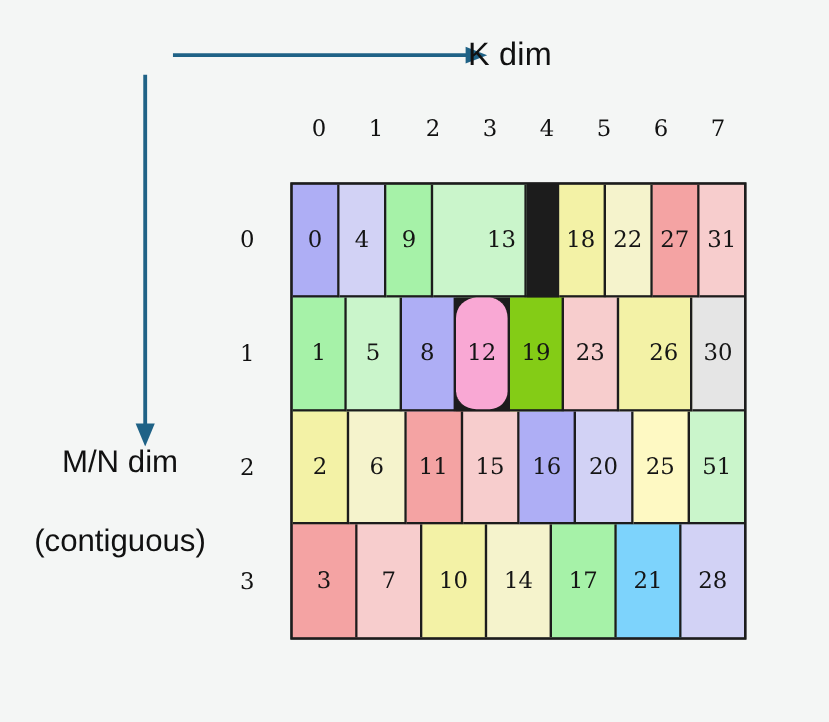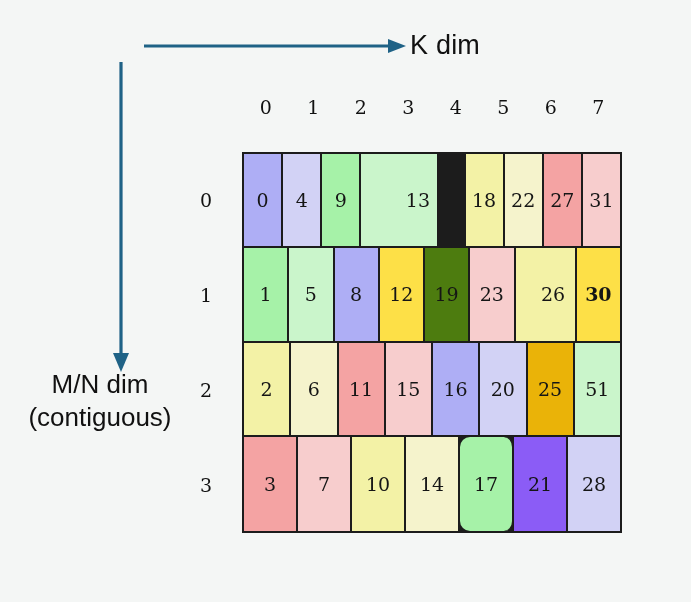--- a/index.html
+++ b/index.html
@@ -35,38 +35,38 @@
     position: absolute;
     left: 106px;
     top: 62px;
     width: 30px;
     height: 310px;
   }
 
   
   #k-dim-label {
     position: absolute;
-    left: 410px;
+    left: 390px;
     top: 30px;
     font-size: 27px;
     color: #111111;
     letter-spacing: 0.2px;
     white-space: nowrap;
   }
   #mn-dim-label {
     position: absolute;
     left: 0px;
     top: 368px;
     width: 200px;
     text-align: center;
     font-size: 26px;
     color: #111111;
     line-height: 1.28;
   }
-  #mn-dim-label .line2 { display: block; }
+  #mn-dim-label .line2 { display: block; margin-top: 33px; }
 
   
   #col-headers {
     position: absolute;
     left: 242px;
     top: 96px;
     width: 380px;
     display: flex;
   }
   #col-headers .col-header {
@@ -183,40 +183,40 @@
         <div class="grid-cell" style="background: rgb(202, 245, 203); padding-left: 38px;">13</div>
         <div class="grid-cell" style="background: rgb(243, 242, 166); margin-left: 27px;">18</div>
         <div class="grid-cell" style="background: rgb(245, 243, 204);">22</div>
         <div class="grid-cell" style="background: rgb(244, 163, 163);">27</div>
         <div class="grid-cell" style="background: rgb(247, 205, 205);">31</div>
       </div>
       <div class="grid-row">
         <div class="grid-cell" style="background: rgb(166, 242, 168);">1</div>
         <div class="grid-cell" style="background: rgb(202, 245, 203);">5</div>
         <div class="grid-cell" style="background: rgb(174, 174, 245);">8</div>
-        <div class="grid-cell" style="background: #fde047;">12</div>
-        <div class="grid-cell" style="background: #4d7c0f;">19</div>
+        <div class="grid-cell" style="background: #f9a8d4; border-radius: 17px;">12</div>
+        <div class="grid-cell" style="background: #84cc16;">19</div>
         <div class="grid-cell" style="background: rgb(247, 205, 205);">23</div>
         <div class="grid-cell" style="background: rgb(243, 242, 166); padding-left: 16px;">26</div>
-        <div class="grid-cell" style="background: #fde047; font-weight: bold;">30</div>
+        <div class="grid-cell" style="background: #e5e5e5;">30</div>
       </div>
       <div class="grid-row">
         <div class="grid-cell" style="background: rgb(243, 242, 166);">2</div>
         <div class="grid-cell" style="background: rgb(245, 243, 204);">6</div>
         <div class="grid-cell" style="background: rgb(244, 163, 163);">11</div>
         <div class="grid-cell" style="background: rgb(247, 205, 205);">15</div>
         <div class="grid-cell" style="background: rgb(174, 174, 245);">16</div>
         <div class="grid-cell" style="background: rgb(210, 210, 245);">20</div>
-        <div class="grid-cell" style="background: #eab308;">25</div>
+        <div class="grid-cell" style="background: #fef9c3;">25</div>
         <div class="grid-cell" style="background: rgb(202, 245, 203);">51</div>
       </div>
       <div class="grid-row">
         <div class="grid-cell" style="background: rgb(244, 163, 163);">3</div>
         <div class="grid-cell" style="background: rgb(247, 205, 205);">7</div>
         <div class="grid-cell" style="background: rgb(243, 242, 166);">10</div>
         <div class="grid-cell" style="background: rgb(245, 243, 204);">14</div>
-        <div class="grid-cell" style="background: rgb(166, 242, 168); border-radius: 10px;">17</div>
-        <div class="grid-cell" style="background: #8b5cf6;">21</div>
+        <div class="grid-cell" style="background: rgb(166, 242, 168);">17</div>
+        <div class="grid-cell" style="background: #7dd3fc;">21</div>
         <div class="grid-cell" style="background: rgb(210, 210, 245);">28</div>
       </div>
     </div>
 
 </div>
 
 </body></html>

